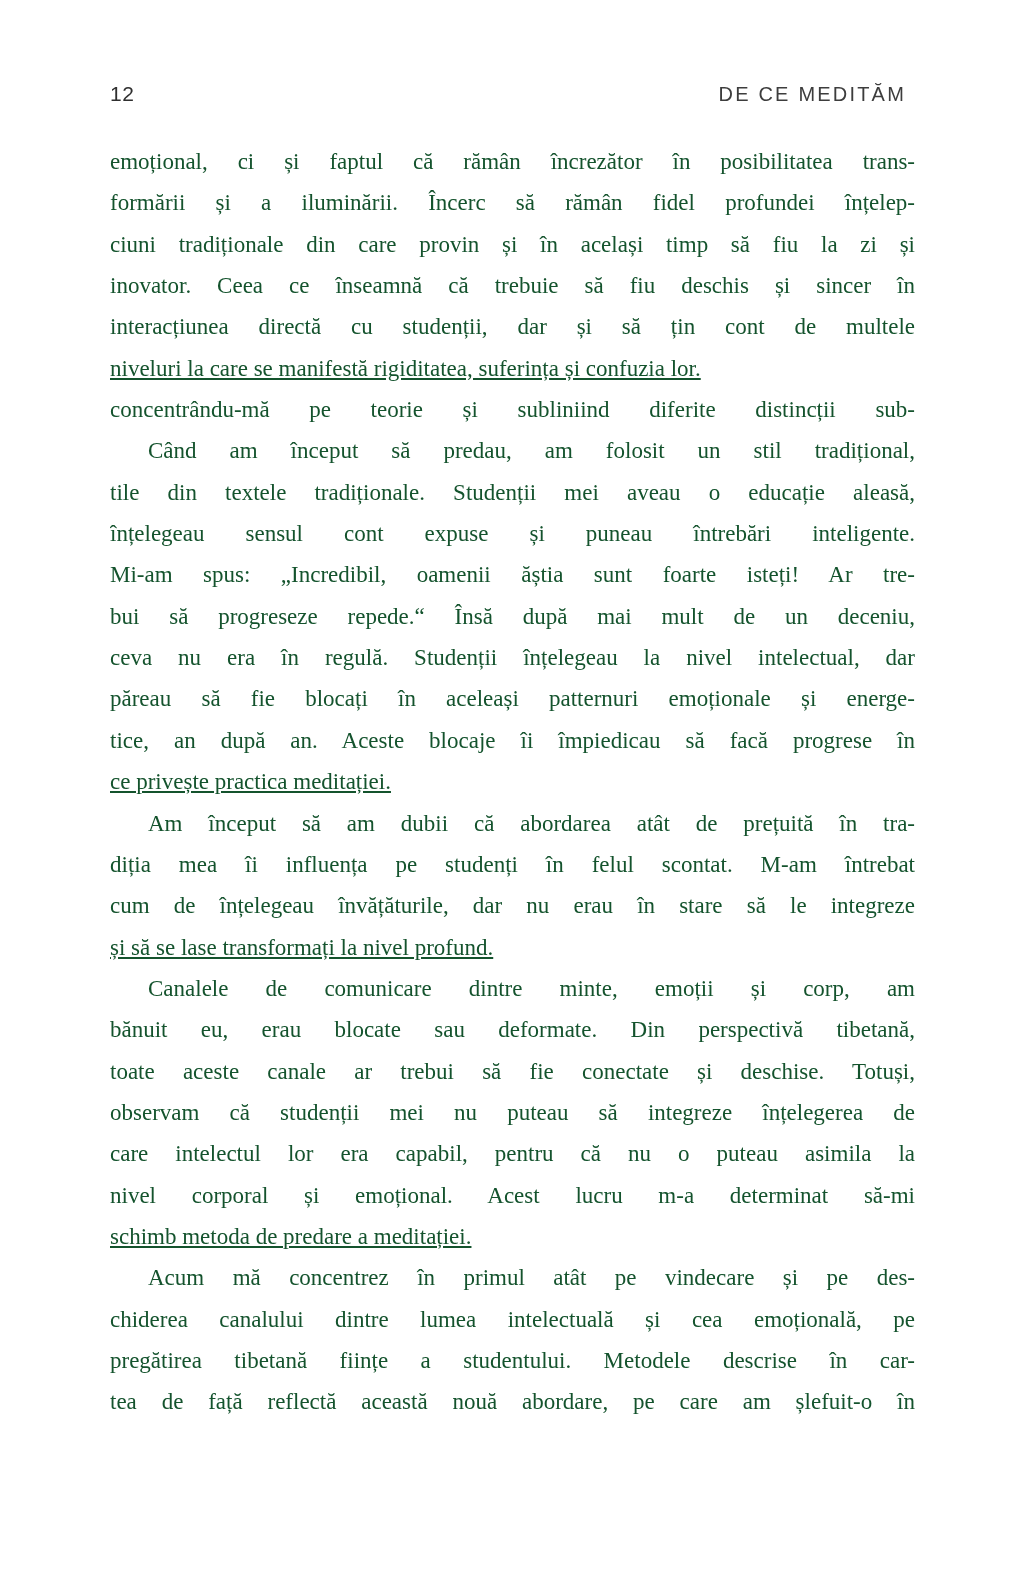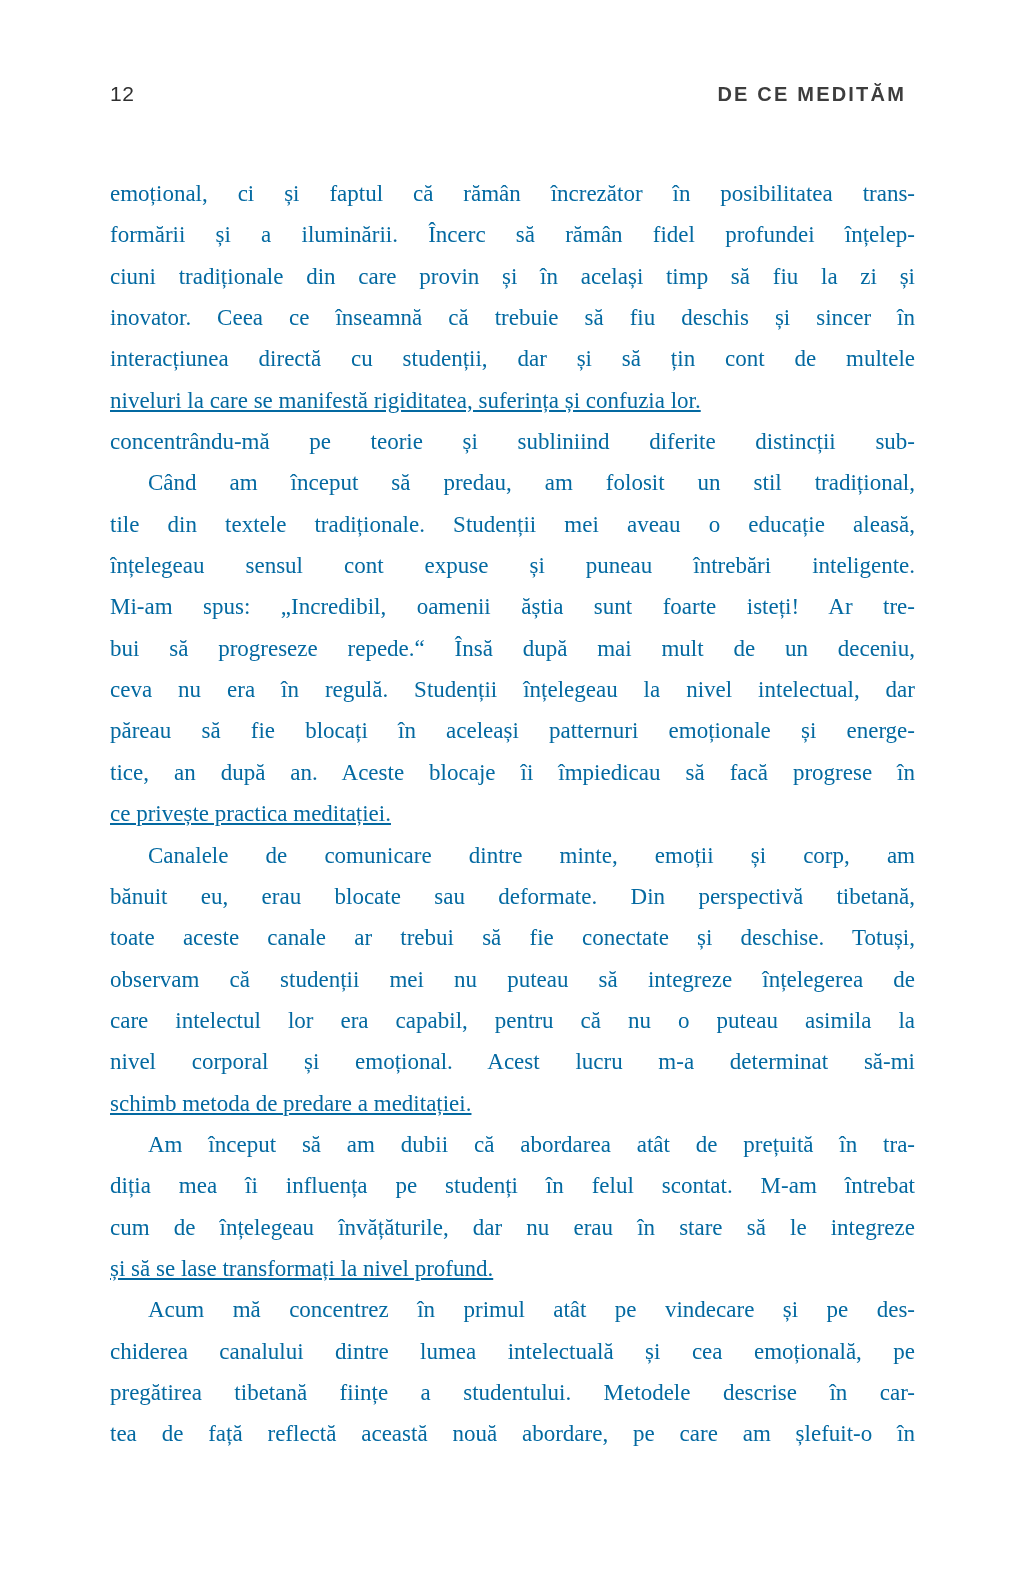--- a/index.html
+++ b/index.html
@@ -21,34 +21,33 @@
     font-family: "Liberation Sans", sans-serif;
   }
   .page-number {
     font-size: 21px;
     font-weight: 400;
     color: #2f2f2f;
     letter-spacing: 0.5px;
   }
   .running-title {
     font-size: 20px;
-    font-weight: 700;
+    font-weight: 400;
     color: #3d3d3d;
     letter-spacing: 2.2px;
     text-transform: uppercase;
   }
   .body-text {
     position: absolute;
     top: 141px;
     left: 110px;
     width: 805px;
     font-family: "Liberation Serif", serif;
     font-size: 23px;
-    color: #0369a1;
-    margin-top: 32px;
+    color: #14532d;
   }
   .paragraph { margin: 0; }
   .line {
     height: 41.35px;
     line-height: 41.35px;
     overflow: hidden;
     text-align: justify;
     text-align-last: justify;
     white-space: normal;
   }
@@ -80,33 +79,33 @@
         <div class="line">tile din textele tradiționale. Studenții mei aveau o educație aleasă,</div>
         <div class="line">înțelegeau sensul cont expuse și puneau întrebări inteligente.</div>
         <div class="line">Mi-am spus: „Incredibil, oamenii ăștia sunt foarte isteți! Ar tre-</div>
         <div class="line">bui să progreseze repede.“ Însă după mai mult de un deceniu,</div>
         <div class="line">ceva nu era în regulă. Studenții înțelegeau la nivel intelectual, dar</div>
         <div class="line">păreau să fie blocați în aceleași patternuri emoționale și energe-</div>
         <div class="line">tice, an după an. Aceste blocaje îi împiedicau să facă progrese în</div>
         <div class="line endline">ce privește practica meditației.</div>
       </div>
       <div class="paragraph">
+        <div class="line indent">Am început să am dubii că abordarea atât de prețuită în tra-</div>
+        <div class="line">diția mea îi influența pe studenți în felul scontat. M-am întrebat</div>
+        <div class="line">cum de înțelegeau învățăturile, dar nu erau în stare să le integreze</div>
+        <div class="line endline">și să se lase transformați la nivel profund.</div>
+      </div>
+      <div class="paragraph">
         <div class="line indent">Canalele de comunicare dintre minte, emoții și corp, am</div>
         <div class="line">bănuit eu, erau blocate sau deformate. Din perspectivă tibetană,</div>
         <div class="line">toate aceste canale ar trebui să fie conectate și deschise. Totuși,</div>
         <div class="line">observam că studenții mei nu puteau să integreze înțelegerea de</div>
         <div class="line">care intelectul lor era capabil, pentru că nu o puteau asimila la</div>
         <div class="line">nivel corporal și emoțional. Acest lucru m-a determinat să-mi</div>
         <div class="line endline">schimb metoda de predare a meditației.</div>
-      </div>
-      <div class="paragraph">
-        <div class="line indent">Am început să am dubii că abordarea atât de prețuită în tra-</div>
-        <div class="line">diția mea îi influența pe studenți în felul scontat. M-am întrebat</div>
-        <div class="line">cum de înțelegeau învățăturile, dar nu erau în stare să le integreze</div>
-        <div class="line endline">și să se lase transformați la nivel profund.</div>
       </div>
       <div class="paragraph">
         <div class="line indent">Acum mă concentrez în primul atât pe vindecare și pe des-</div>
         <div class="line">chiderea canalului dintre lumea intelectuală și cea emoțională, pe</div>
         <div class="line">pregătirea tibetană ființe a studentului. Metodele descrise în car-</div>
         <div class="line">tea de față reflectă această nouă abordare, pe care am șlefuit-o în</div>
       </div>
     </main>
 </div>
 

